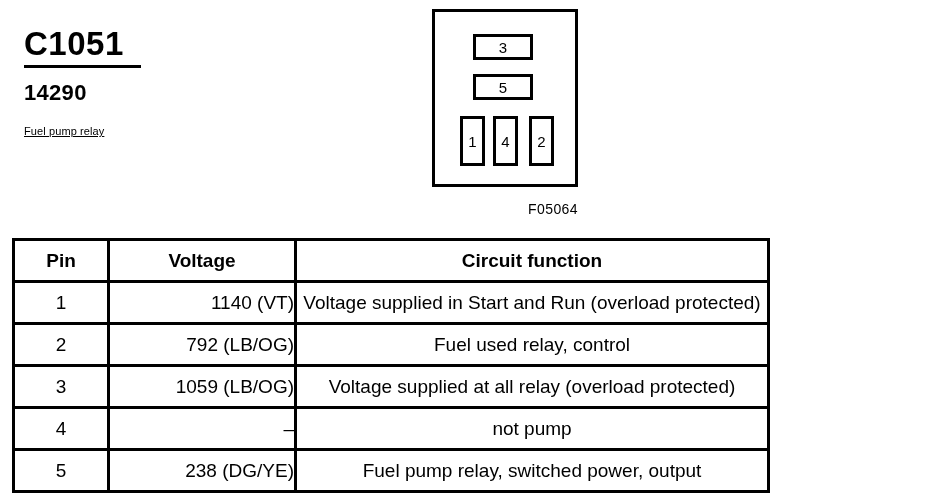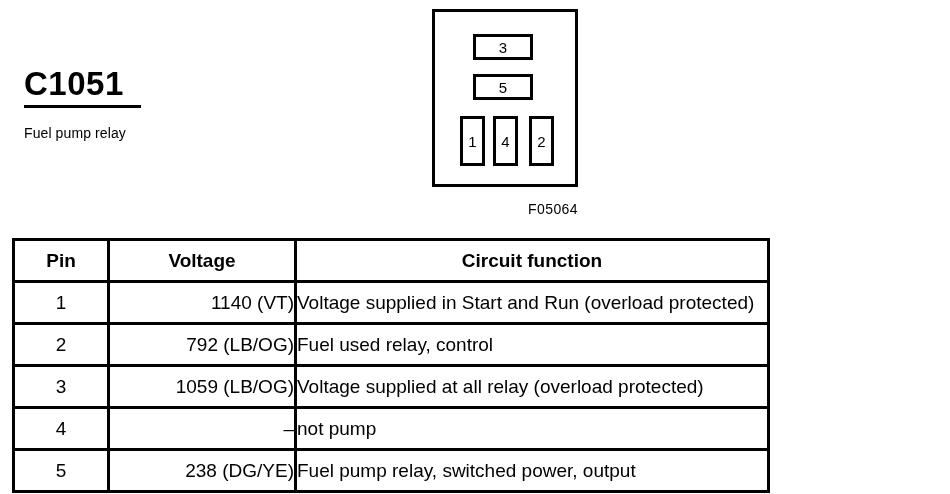--- a/index.html
+++ b/index.html
@@ -17,21 +17,20 @@
     color: #000000;
     -webkit-font-smoothing: none;
   }
 
   
   #header-block {
     position: absolute;
     left: 24px;
     top: 26px;
     width: 260px;
-    margin-top: 40px;
   }
   #connector-id {
     font-size: 33px;
     font-weight: bold;
     line-height: 36px;
     letter-spacing: 0.5px;
     white-space: nowrap;
   }
   #connector-id-underline {
     width: 117px;
@@ -40,25 +39,26 @@
     margin-top: 3px;
   }
   #part-number {
     font-size: 22px;
     font-weight: bold;
     line-height: 26px;
     margin-top: 12px;
     letter-spacing: 0.3px;
   }
   #component-name {
-    font-size: 14px;
+    font-size: 11px;
     font-weight: normal;
     line-height: 16px;
     margin-top: 17px;
     letter-spacing: 0.1px;
+    text-decoration: underline;
   }
 
   
   #connector-diagram {
     position: absolute;
     left: 432px;
     top: 9px;
     width: 146px;
     height: 178px;
     border: 3px solid #000000;
@@ -112,29 +112,30 @@
     font-size: 19px;
     font-weight: normal;
     vertical-align: middle;
   }
   #pin-table thead th {
     font-weight: bold;
     text-align: center;
   }
   .col-pin      { width: 92px;  text-align: center; }
   .col-circuit  { width: 184px; text-align: right; }
-  .col-function { text-align: left; padding-left: 14px; }
+  .col-function { text-align: center; padding-left: 14px; }
   thead .col-function { text-align: center; padding-left: 0; }
 </style>
 </head>
 <body>
 
 <div id="header-block">
   <div id="connector-id">C1051</div>
   <div id="connector-id-underline"></div>
+  <div id="part-number">14290</div>
   <div id="component-name">Fuel pump relay</div>
 </div>
 
 <div id="connector-diagram">
   <div class="slot" id="slot-3">3</div>
   <div class="slot" id="slot-5">5</div>
   <div class="slot" id="slot-1">1</div>
   <div class="slot" id="slot-4">4</div>
   <div class="slot" id="slot-2">2</div>
 </div>

